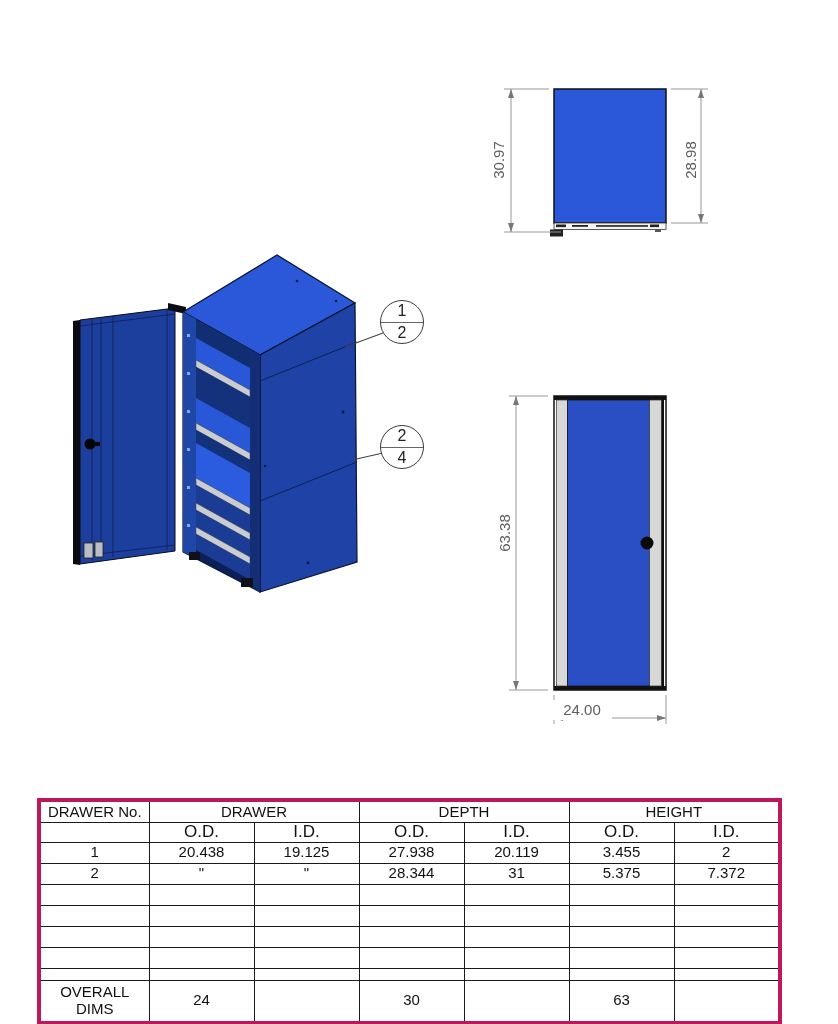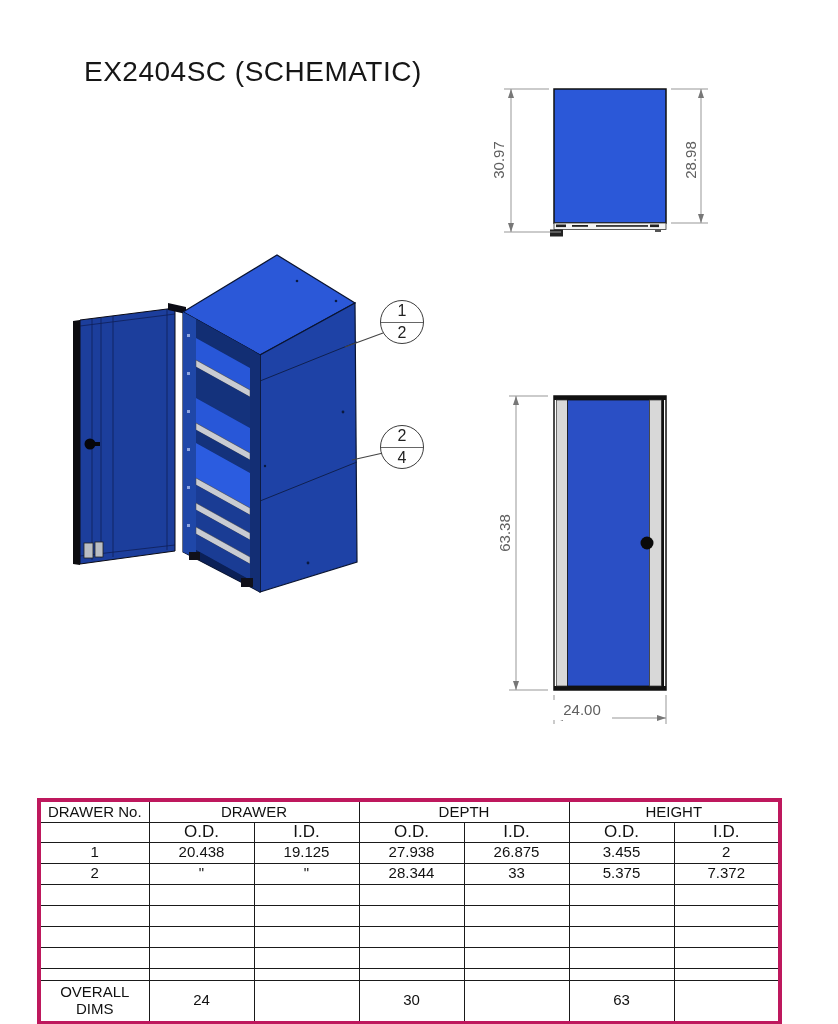--- a/index.html
+++ b/index.html
@@ -151,21 +151,20 @@
       <g stroke="#979797" stroke-width="1">
         <line x1="554" y1="695" x2="554" y2="724"></line>
         <line x1="666" y1="695" x2="666" y2="724"></line>
         <line x1="554" y1="718" x2="666" y2="718"></line>
       </g>
       <polygon points="554,718 563,715 563,721" fill="#777"></polygon>
       <polygon points="666,718 657,715 657,721" fill="#777"></polygon>
     </g>
   </svg>
 
-  <div class="title">EX2404SC (SCHEMATIC)</div>
 
   <div class="dim vert" style="left:469px;top:150px;">30.97</div>
   <div class="dim vert" style="left:661px;top:150px;">28.98</div>
   <div class="dim vert" style="left:475px;top:523px;">63.38</div>
   <div class="dim bgwhite" style="left:552px;top:700px;">24.00</div>
 
   <div class="balloon" style="left:380px;top:300px;">
     <div class="half">1</div>
     <div class="half bottom">2</div>
   </div>
@@ -198,30 +197,30 @@
       <td>O.D.</td>
       <td>I.D.</td>
       <td>O.D.</td>
       <td>I.D.</td>
     </tr>
     <tr class="data">
       <td>1</td>
       <td>20.438</td>
       <td>19.125</td>
       <td>27.938</td>
-      <td>26.875</td>
+      <td>20.119</td>
       <td>3.455</td>
       <td>2</td>
     </tr>
     <tr class="data">
       <td>2</td>
       <td>"</td>
       <td>"</td>
       <td>28.344</td>
-      <td>33</td>
+      <td>31</td>
       <td>5.375</td>
       <td>7.372</td>
     </tr>
     <tr class="empty">
       <td></td>
           <td></td>
           <td></td>
       <td></td>
           <td></td>
           <td></td>

